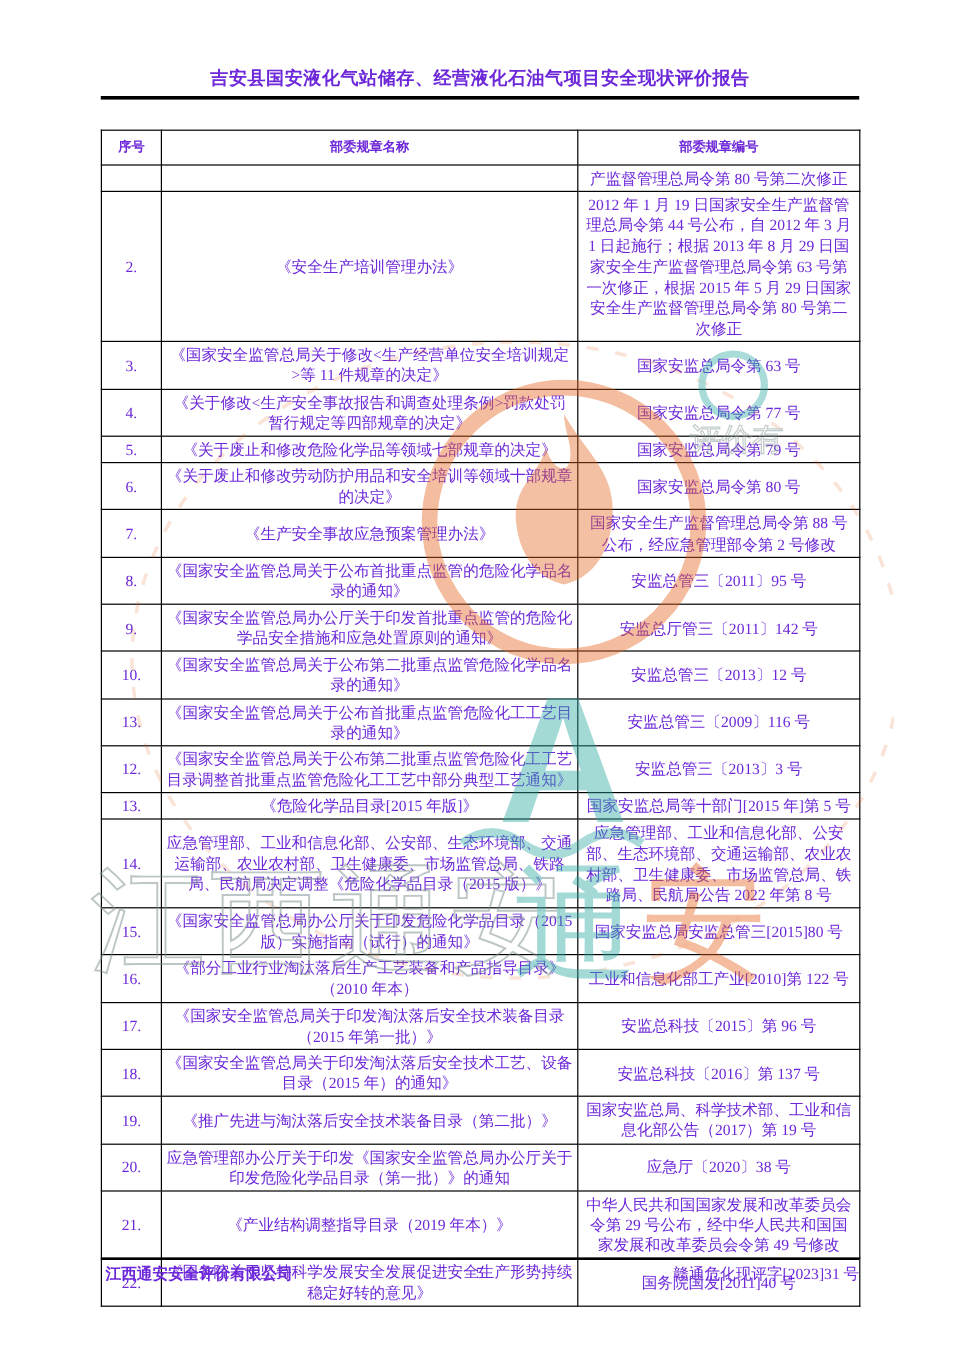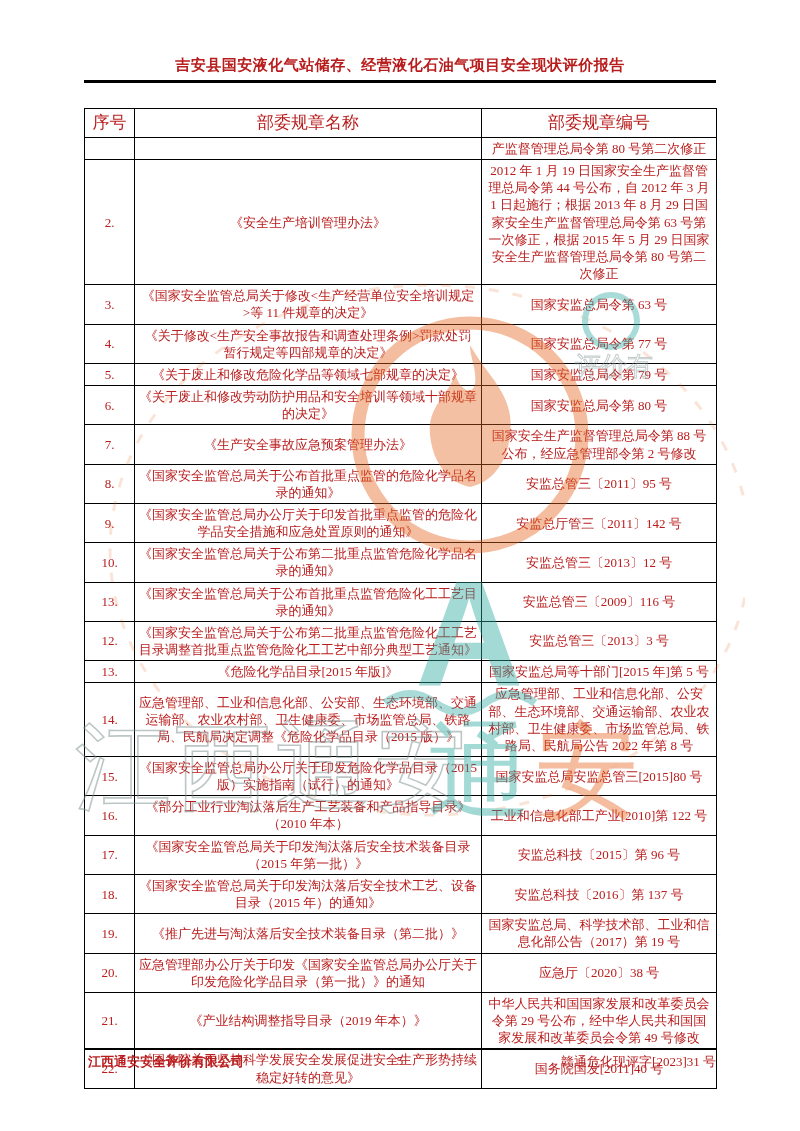--- a/index.html
+++ b/index.html
@@ -1,21 +1,21 @@
 <!DOCTYPE html>
 <html><head>
 <meta charset="utf-8">
 <style>
   html,body { margin:0; padding:0; background:#ffffff; }
   .page {
     position:relative;
     width:800px; height:1131px;
     background:#ffffff;
     font-family:"Liberation Serif","DejaVu Serif",serif;
-    color:#b91c1c;
+    color:#6d28d9;
     overflow:hidden;
   }
   .doc-title {
     position:absolute; top:56px; left:0; right:0;
     text-align:center; font-weight:bold; font-size:15px;
     letter-spacing:0.5px;
   }
   .title-rule {
     position:absolute; top:80px; left:84px; width:632px;
     height:2.5px; background:#000;
@@ -25,21 +25,21 @@
     border-collapse:collapse; table-layout:fixed;
     font-size:13px;
   }
   .reg-table th, .reg-table td {
     border:1px solid #000;
     padding:2px 4px;
     text-align:center; vertical-align:middle;
     line-height:1.32;
     word-break:break-all;
   }
-  .reg-table th { font-weight:normal; height:24px; font-size:17px; }
+  .reg-table th { font-weight:bold; height:24px; font-size:11px; }
   .reg-table td.cell-no { font-size:13px; }
   .footer-rule {
     position:absolute; top:1048px; left:84px; width:632px;
     height:1.5px; background:#000;
   }
   .footer-bar {
     position:absolute; top:1053px; left:84px; width:632px;
     font-size:13px;
   }
   .footer-bar .f-left { position:absolute; left:4px; top:0;font-weight:bold; }

